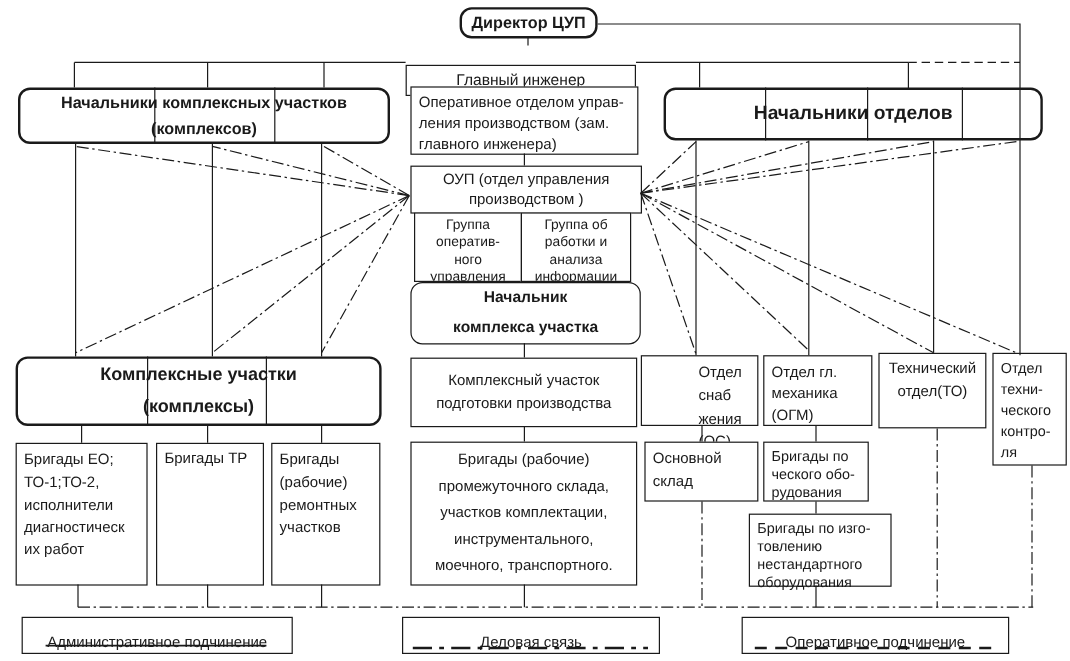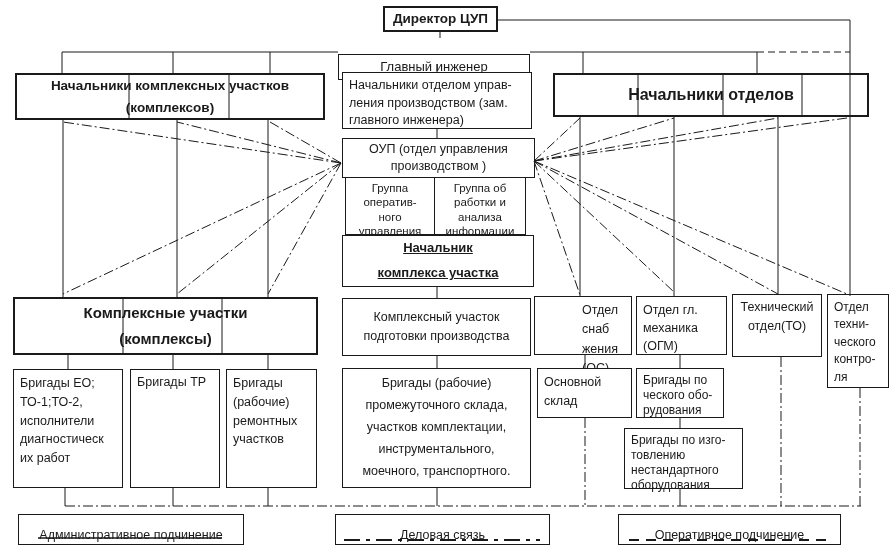--- a/index.html
+++ b/index.html
@@ -7,30 +7,30 @@
     position:relative;width:892px;height:551px;background:#fff;
     font-family:"Liberation Sans", sans-serif;color:#1a1a1a;overflow:hidden;
   }
   .box{
     position:absolute;box-sizing:border-box;border:1px solid #1a1a1a;background:#fff;
     display:flex;align-items:center;justify-content:center;text-align:center;
     font-size:12px;line-height:1.3;white-space:pre-line;z-index:1;
   }
   .tl{align-items:flex-start;justify-content:flex-start;text-align:left;padding:4px 4px 2px 6px;}
   .tc{align-items:flex-start;padding-top:3px;}
-  .bold{font-weight:bold;}
+  .bold{font-weight:bold;border-radius:10px;}
   .thick{border-width:2px;}
 
   .b-director{left:383px;top:6px;width:115px;height:26px;font-size:13.5px;}
   .b-chief{left:338px;top:38px;width:192px;height:26px;font-size:13px;margin-top:16px;}
   .b-prodheads{left:342px;top:72px;width:190px;height:57px;font-size:12.5px;line-height:1.4;}
   .b-oup{left:342px;top:138px;width:193px;height:40px;font-size:12.5px;line-height:1.35;}
   .b-grp1{left:345px;top:177px;width:90px;height:58px;font-size:11.5px;line-height:1.25;overflow:hidden;}
   .b-grp2{left:434px;top:177px;width:92px;height:58px;font-size:11.5px;line-height:1.25;overflow:hidden;}
-  .b-nachkompl{left:342px;top:235px;width:192px;height:52px;font-size:13px;line-height:1.9;text-decoration:underline;}
+  .b-nachkompl{left:342px;top:235px;width:192px;height:52px;font-size:13px;line-height:1.9;}
   .b-kup{left:342px;top:298px;width:189px;height:58px;font-size:12.5px;line-height:1.5;}
   .b-brigrab{left:342px;top:368px;width:189px;height:120px;font-size:12.5px;line-height:1.75;}
   .b-lefttop{left:15px;top:73px;width:310px;height:47px;font-size:13.5px;line-height:1.6;}
   .b-leftwide{left:13px;top:297px;width:305px;height:58px;font-size:15px;line-height:1.75;}
   .b-eo{left:13px;top:369px;width:110px;height:119px;font-size:12.5px;line-height:1.5;}
   .b-tr{left:130px;top:369px;width:90px;height:119px;font-size:12.5px;}
   .b-rem{left:226px;top:369px;width:91px;height:119px;font-size:12.5px;line-height:1.5;}
   .b-rightwide{left:553px;top:73px;width:316px;height:44px;font-size:16px;}
   .b-os{left:534px;top:296px;width:98px;height:59px;font-size:12.5px;line-height:1.55;padding-left:47px;}
   .b-ogm{left:636px;top:296px;width:91px;height:59px;font-size:12.5px;line-height:1.45;}
@@ -46,21 +46,21 @@
 
   #wires{position:absolute;left:0;top:0;width:892px;height:551px;pointer-events:none;z-index:5;}
 </style>
 </head>
 <body>
 
 <div id="stage">
 
   <div class="box bold thick b-director">Директор ЦУП</div>
   <div class="box b-chief">Главный инженер</div>
-  <div class="box tl b-prodheads">Начальники отделом управ-
+  <div class="box tl b-prodheads">Оперативное отделом управ-
 ления производством (зам.
 главного инженера)</div>
   <div class="box b-oup">ОУП (отдел управления
 производством )</div>
   <div class="box tc b-grp1">Группа
 оператив-
 ного
 управления</div>
   <div class="box tc b-grp2">Группа об
 работки и

